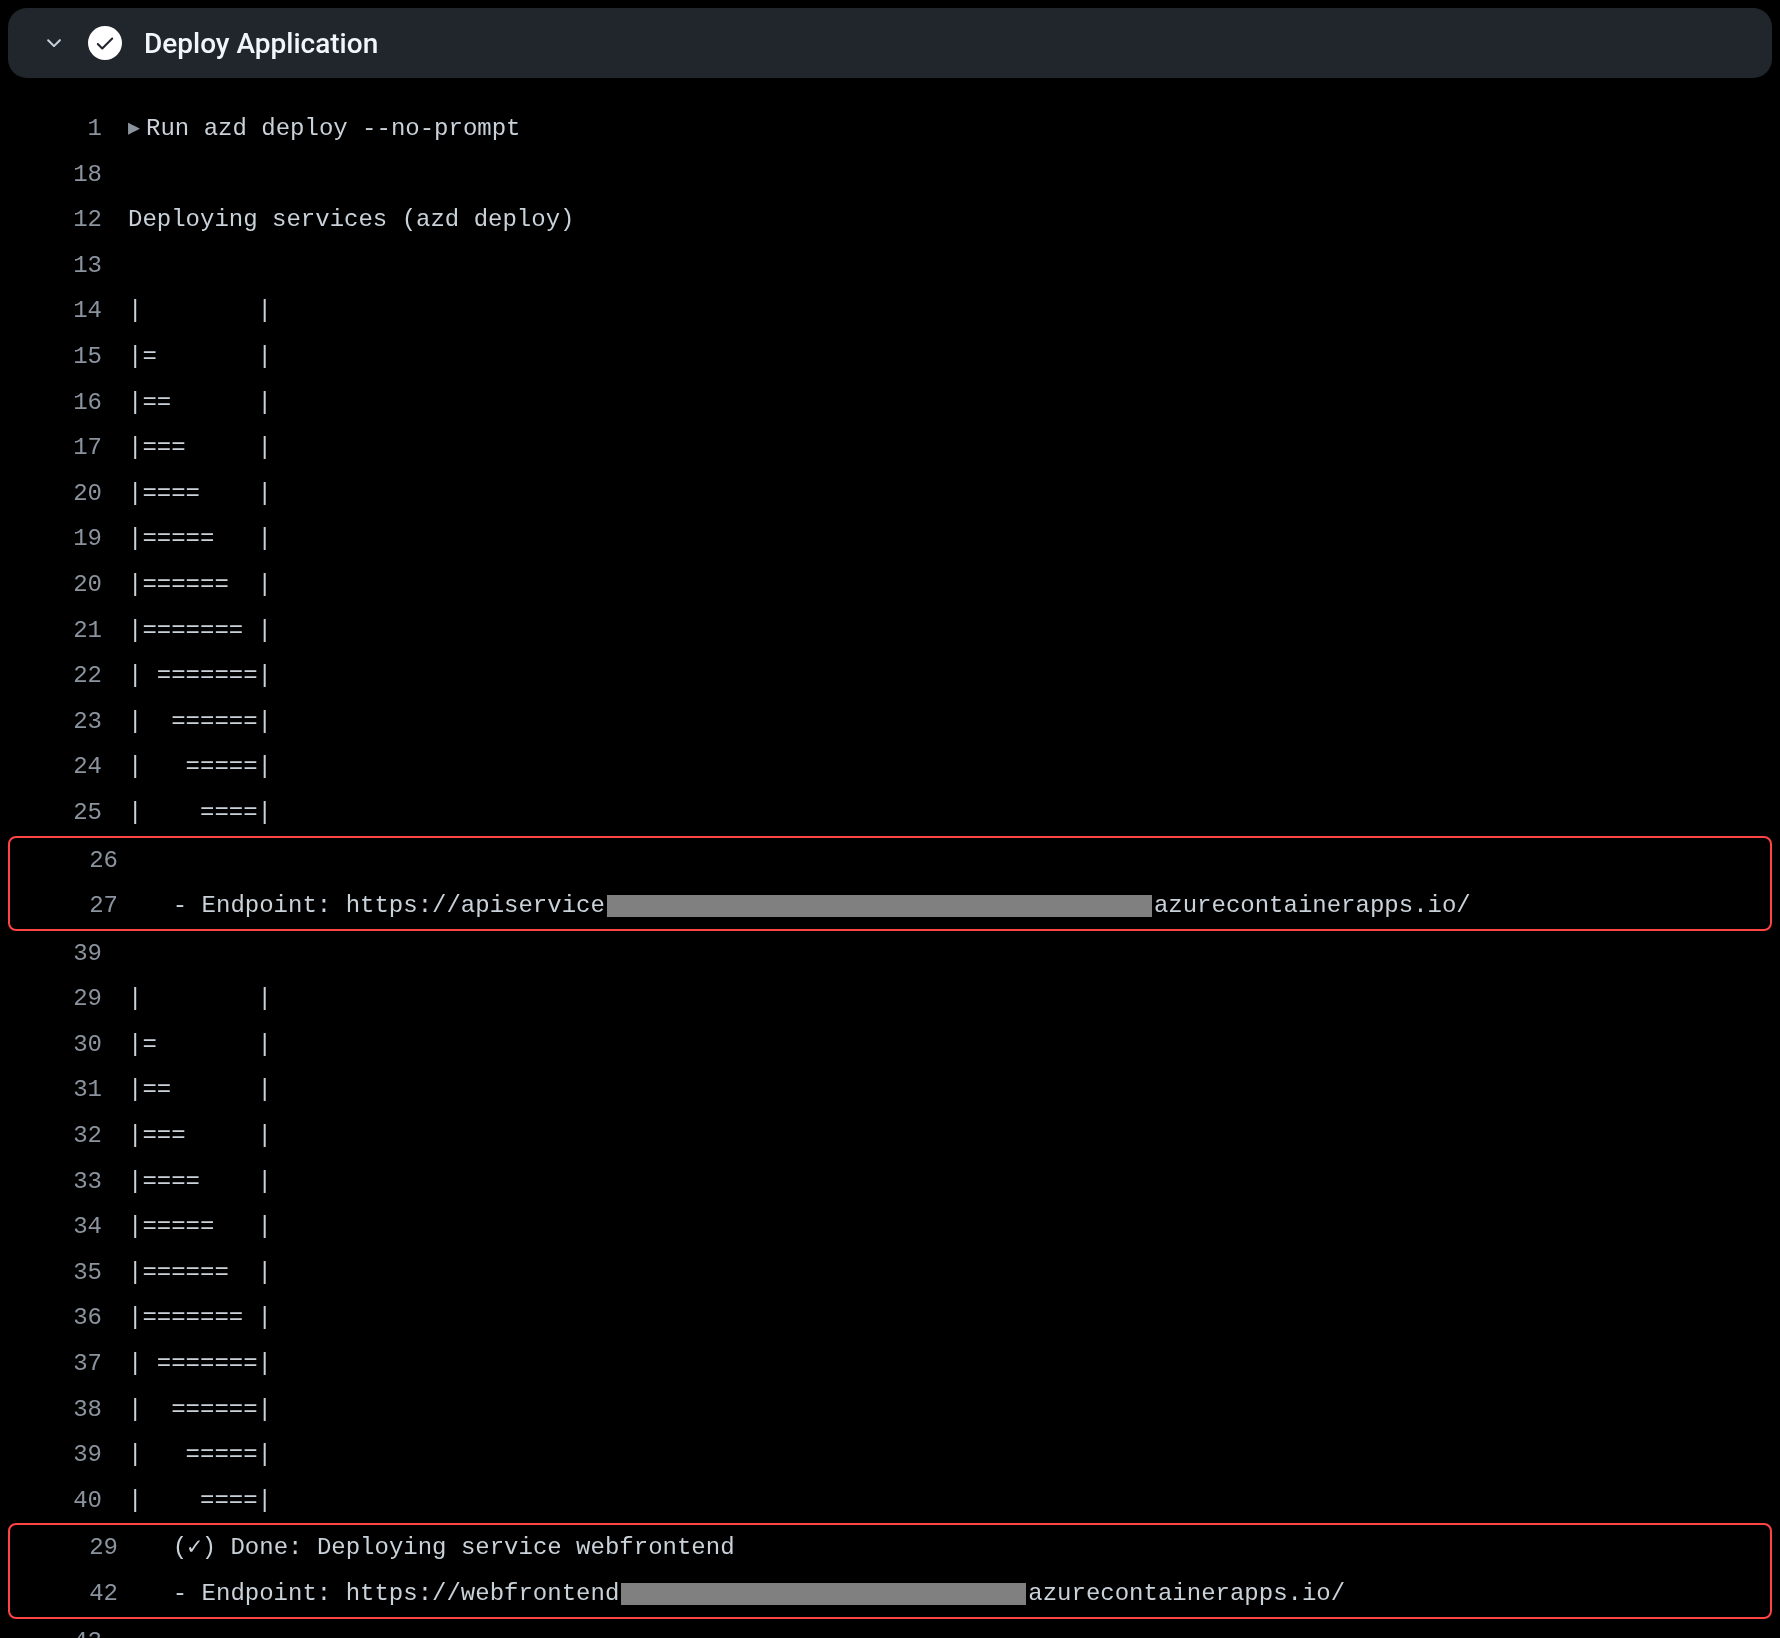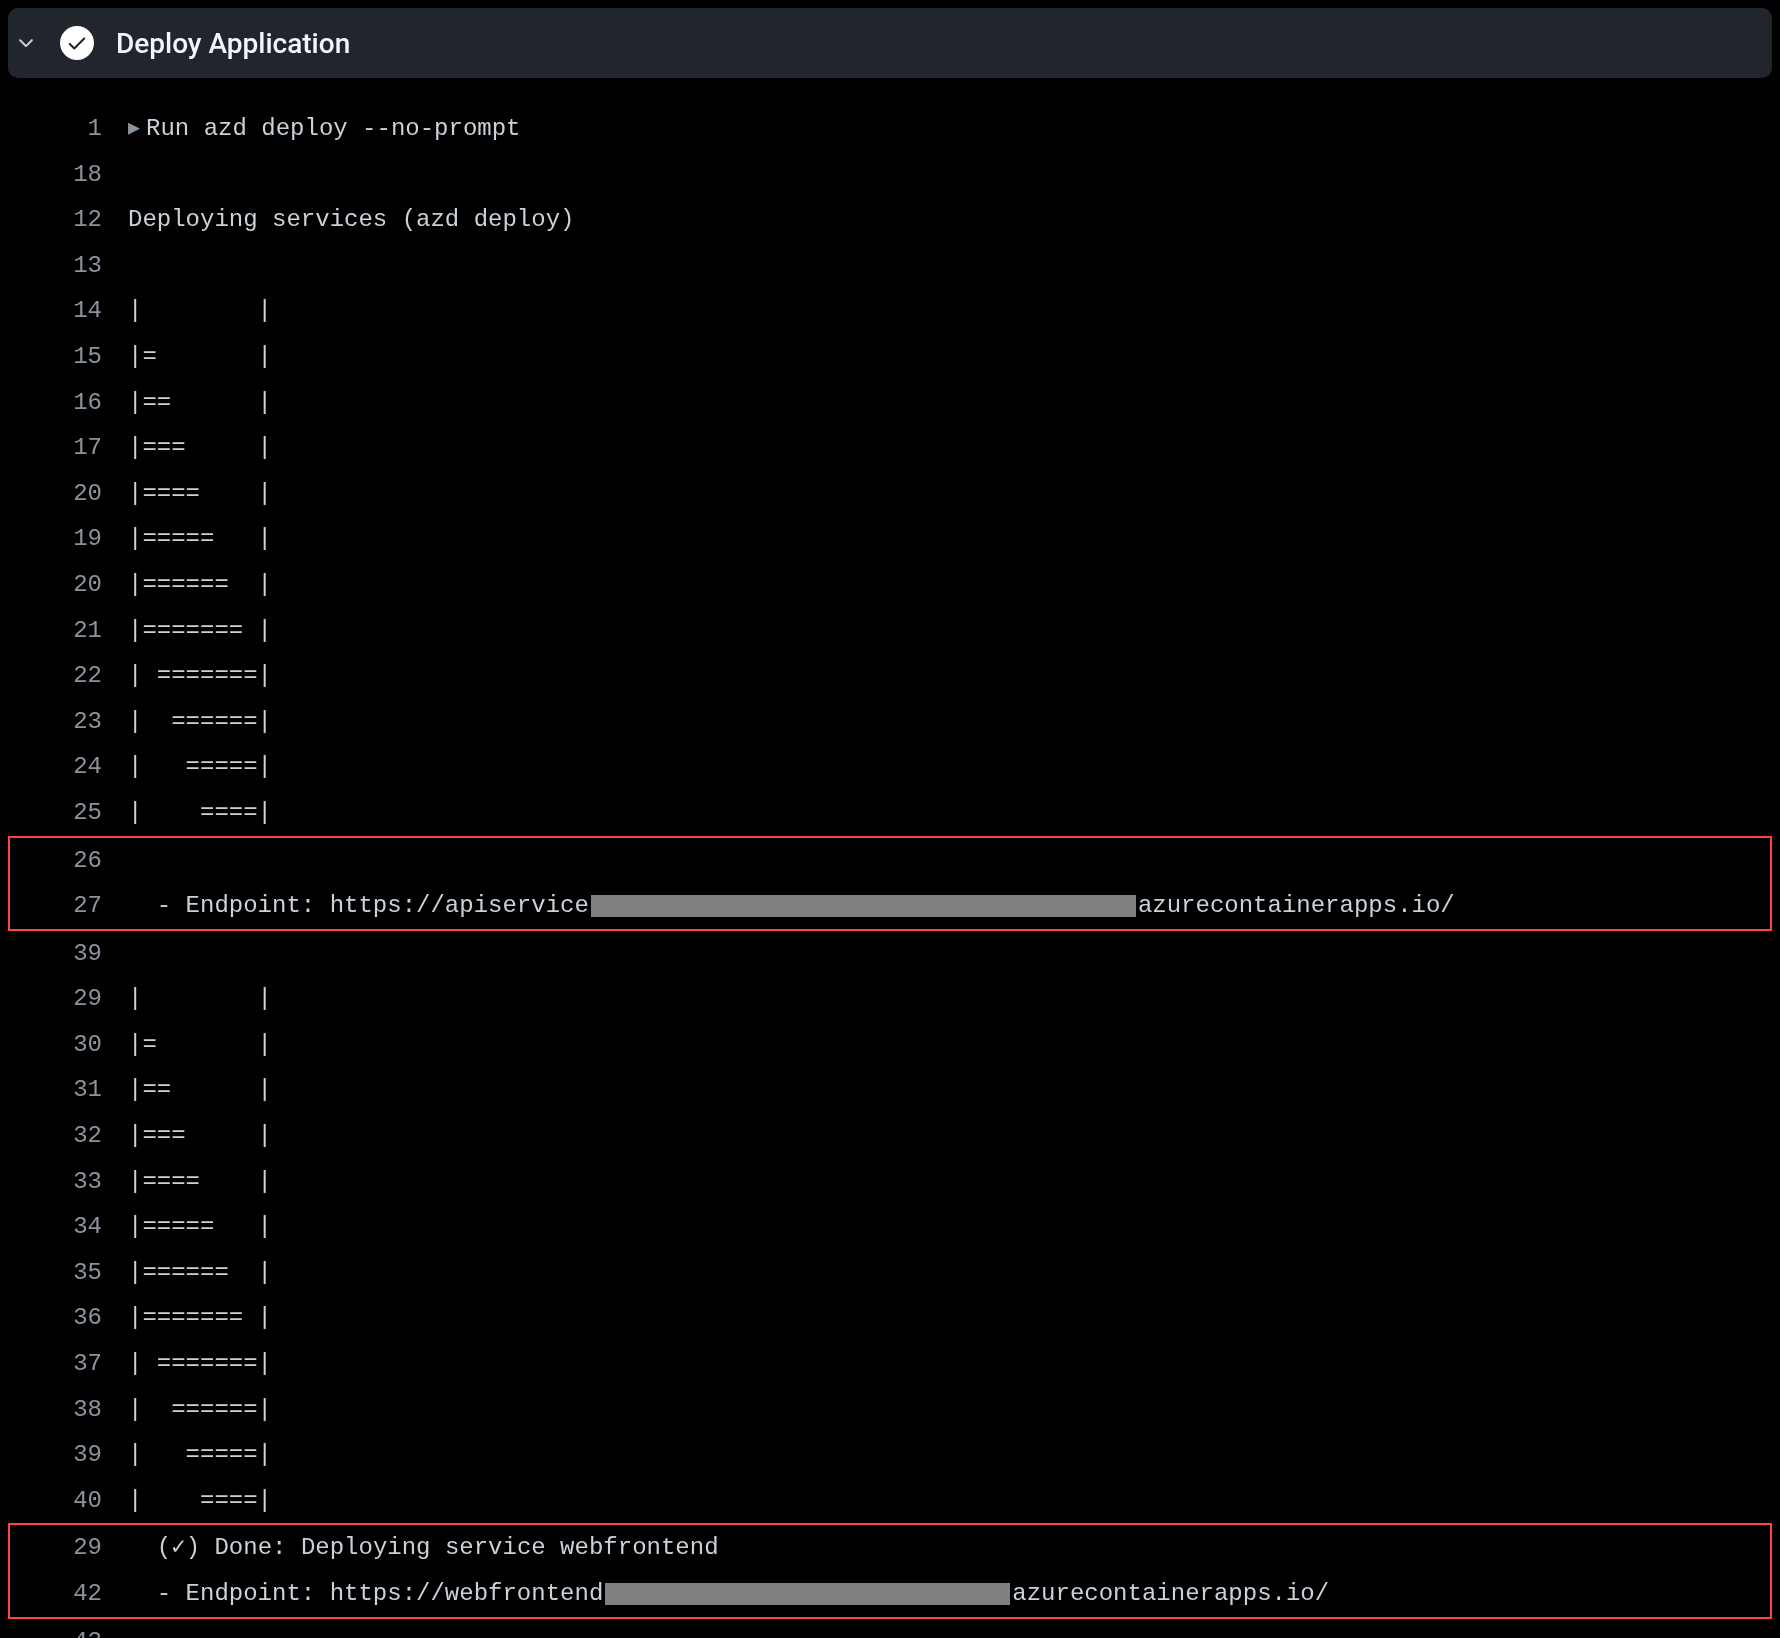--- a/index.html
+++ b/index.html
@@ -7,25 +7,25 @@
       background: #000;
       font-family: -apple-system, BlinkMacSystemFont, "Segoe UI", Roboto, Helvetica, Arial, sans-serif;
       color: #c9d1d9;
       width: 1780px;
     }
     .panel {
       padding: 8px;
     }
     .header {
       background: #21262d;
-      border-radius: 10px;
+      border-radius: 19px;
       height: 70px;
       display: flex;
       align-items: center;
-      padding: 0 6px;
+      padding: 0 34px;
       gap: 22px;
     }
     .chevron-down-icon {
       width: 24px; height: 24px;
       display: flex; align-items: center; justify-content: center;
       color: #c9d1d9;
     }
     .chevron-down-icon svg { width: 22px; height: 22px; }
     .check-badge {
       width: 34px; height: 34px;
@@ -74,21 +74,22 @@
     }
     .redactor {
       display: inline-block;
       background: #808080;
       height: 22px;
       vertical-align: middle;
       margin: 0 2px;
     }
     .hl-box {
       border: 2px solid #f44;
-      border-radius: 0;
+      border-radius: 8px;
+      padding-left: 16px;
     }
     .hl-box .line { padding: 0 8px; }
   </style>
 </head>
 <body>
 
 <div class="panel">
   <div class="header">
     <span class="chevron-down-icon">
       <svg viewBox="0 0 16 16" fill="currentColor">

